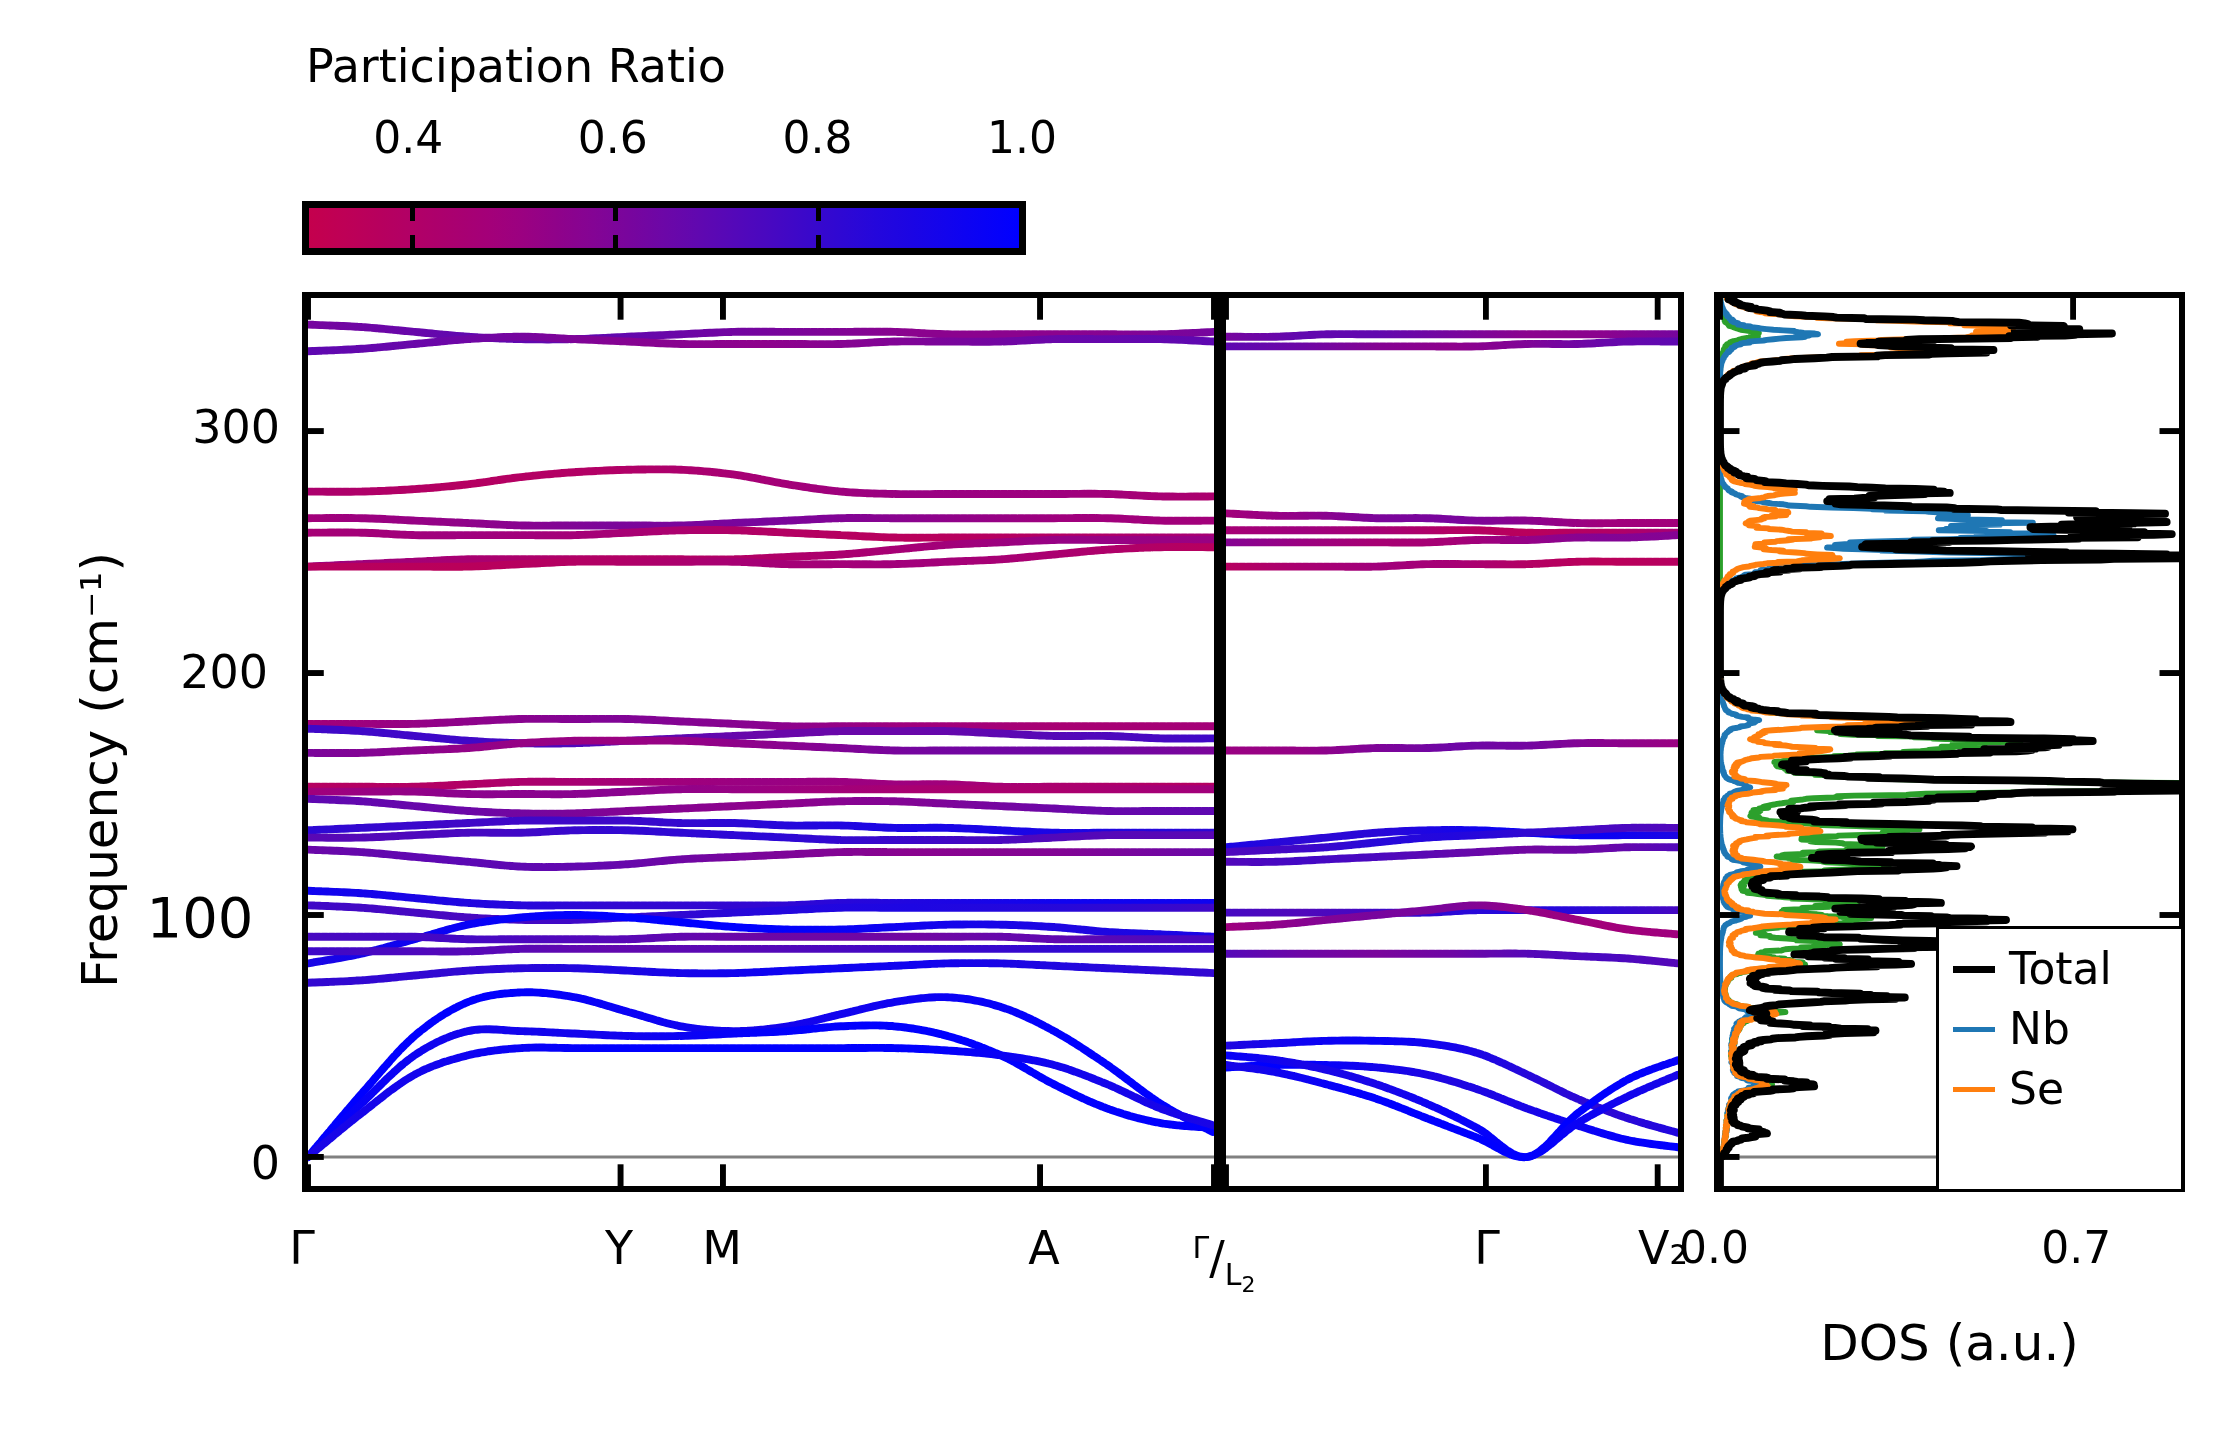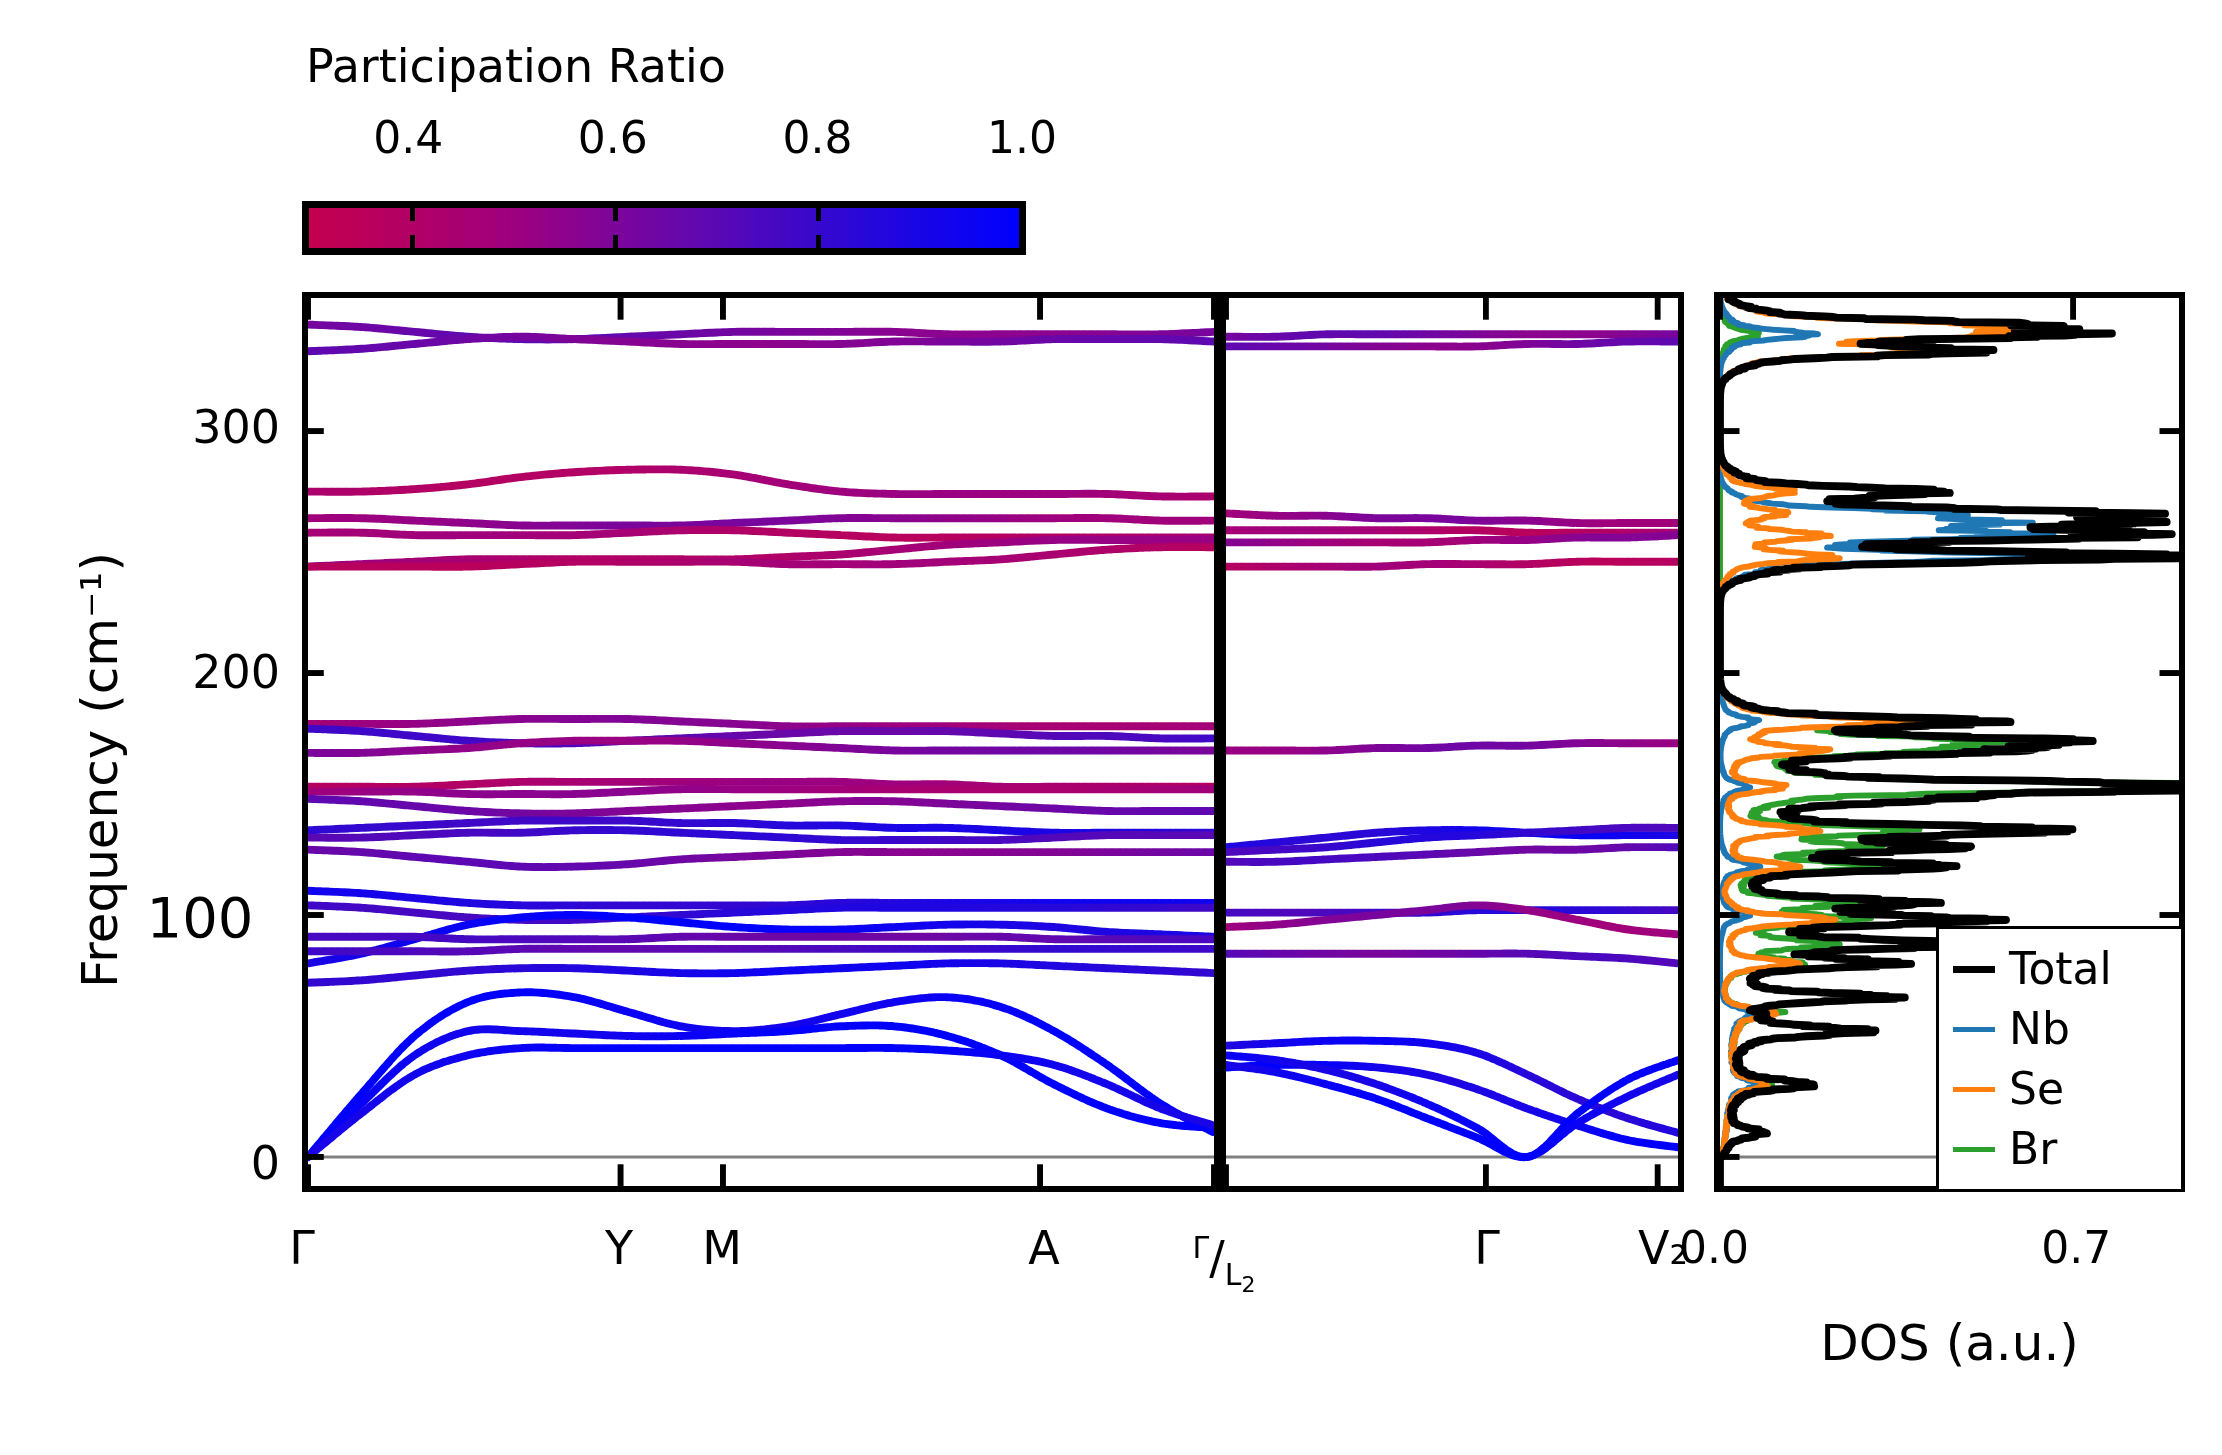--- a/index.html
+++ b/index.html
@@ -732,21 +732,21 @@
         <line x1="266.79999999999995" x2="266.79999999999995" y1="0" y2="22" stroke="#000" stroke-width="6"></line>
         <line x1="266.79999999999995" x2="266.79999999999995" y1="900" y2="878" stroke="#000" stroke-width="6"></line>
         <line x1="443.12" x2="443.12" y1="0" y2="22" stroke="#000" stroke-width="6"></line>
         <line x1="443.12" x2="443.12" y1="900" y2="878" stroke="#000" stroke-width="6"></line>
       </svg>
   </div>
 
   <div class="abs" id="yticklabels">
       <div style="position: absolute; left: 120px; width: 160px; text-align: right; top: 1162.57px; transform: translateY(-50%); font-size: 46px; white-space: nowrap;">0</div>
       <div style="position: absolute; left: 120px; width: 160px; text-align: center; top: 917.341px; transform: translateY(-50%); font-size: 56px; white-space: nowrap;">100</div>
-      <div style="position: absolute; left: 120px; width: 160px; text-align: right; top: 672.109px; transform: translateY(-50%); font-size: 46px; white-space: nowrap;">200</div>
+      <div style="position: absolute; left: 108px; width: 160px; text-align: right; top: 672.109px; transform: translateY(-50%); font-size: 46px; white-space: nowrap;">200</div>
       <div style="position: absolute; left: 120px; width: 160px; text-align: right; top: 426.877px; transform: translateY(-50%); font-size: 46px; white-space: nowrap;">300</div>
     </div>
   <div class="abs" id="ylabel">Frequency (cm⁻¹)</div>
 
   <div class="abs" id="band-xlabels" style="left:0;top:1222px;width:2222px;height:110px;">
       <div class="xl" style="left: 302px;">Γ</div>
       <div class="xl" style="left: 619px;">Y</div>
       <div class="xl" style="left: 722px;">M</div>
       <div class="xl" style="left: 1044px;">A</div>
       <div class="xl" style="left: 1224px; text-align: center;"><span class="frac"><span class="num">Γ</span>/<span class="den">L<sub>2</sub></span></span></div>
@@ -788,19 +788,15 @@
         <span class="lglabel">Total</span>
       </div>
       <div class="lgrow">
         <span class="lgline" style="border-top-width: 5px; border-top-color: rgb(31, 119, 180);"></span>
         <span class="lglabel">Nb</span>
       </div>
       <div class="lgrow">
         <span class="lgline" style="border-top-width: 5px; border-top-color: rgb(255, 127, 14);"></span>
         <span class="lglabel">Se</span>
       </div>
-      <div class="lgrow">
-        <span class="lgline" style="border-top-width: 5px; border-top-color: rgb(44, 160, 44);"></span>
-        <span class="lglabel">Br</span>
-      </div>
     </div>
 
 </div>
 
 </body></html>

